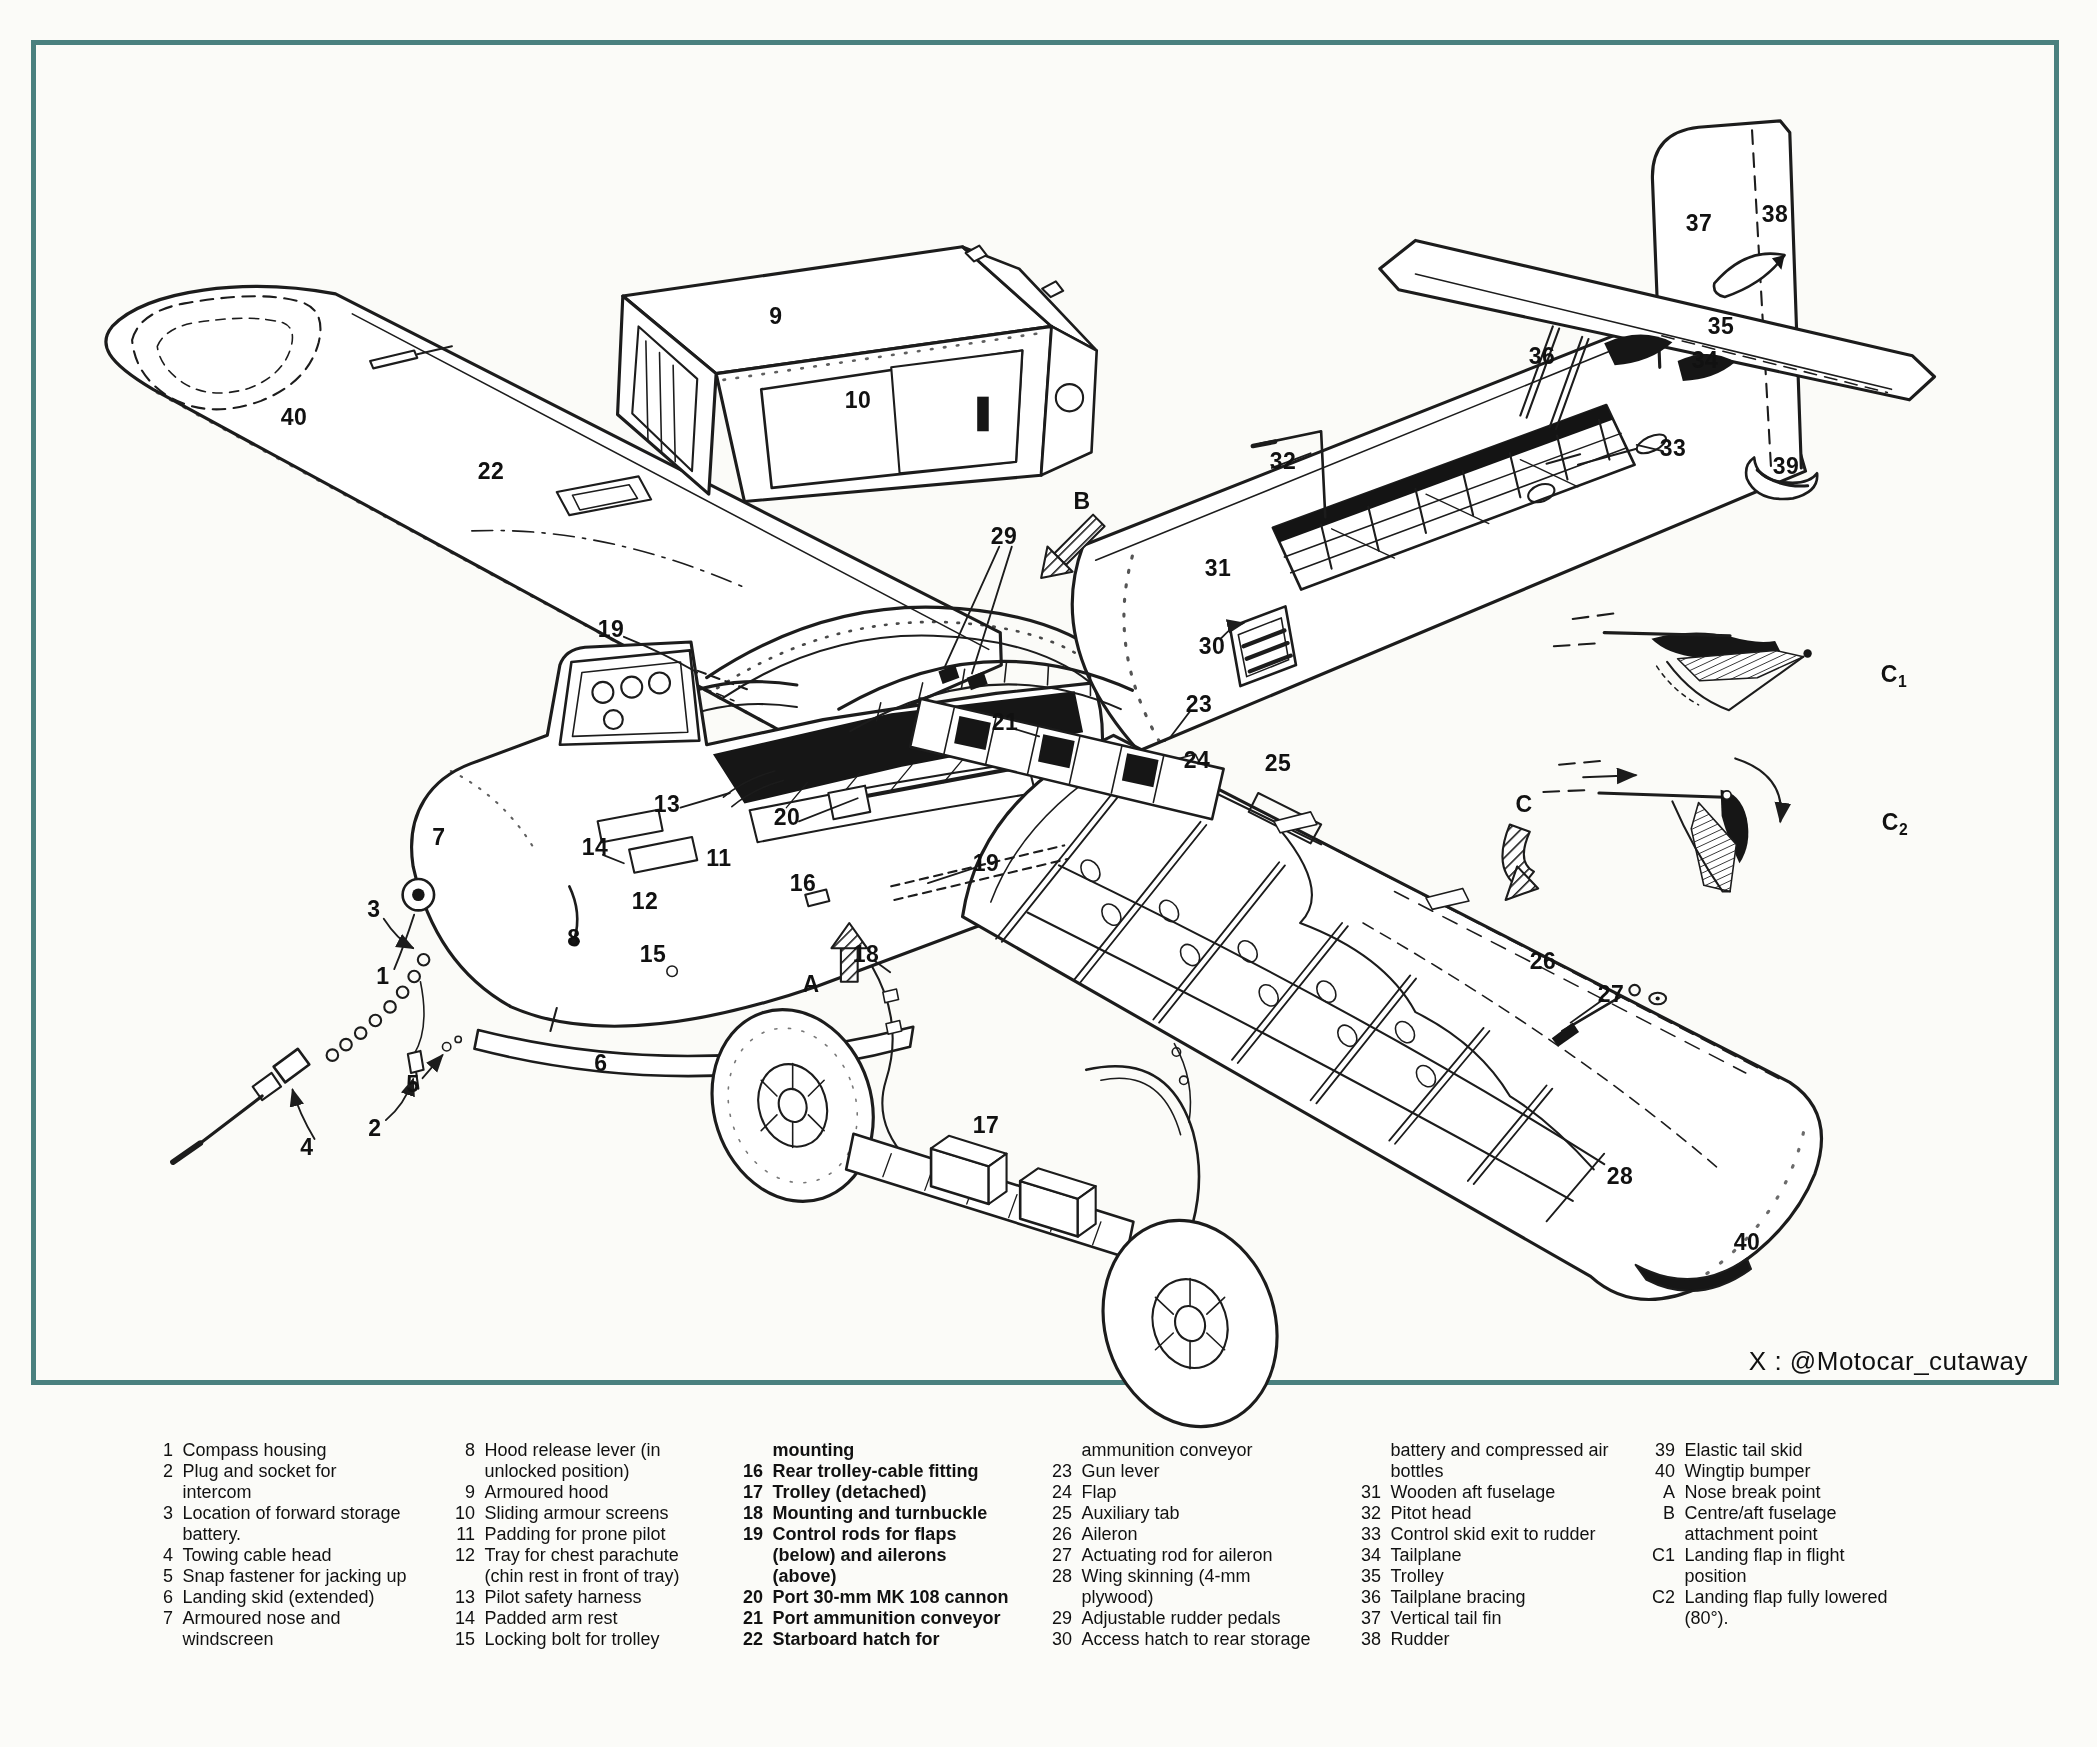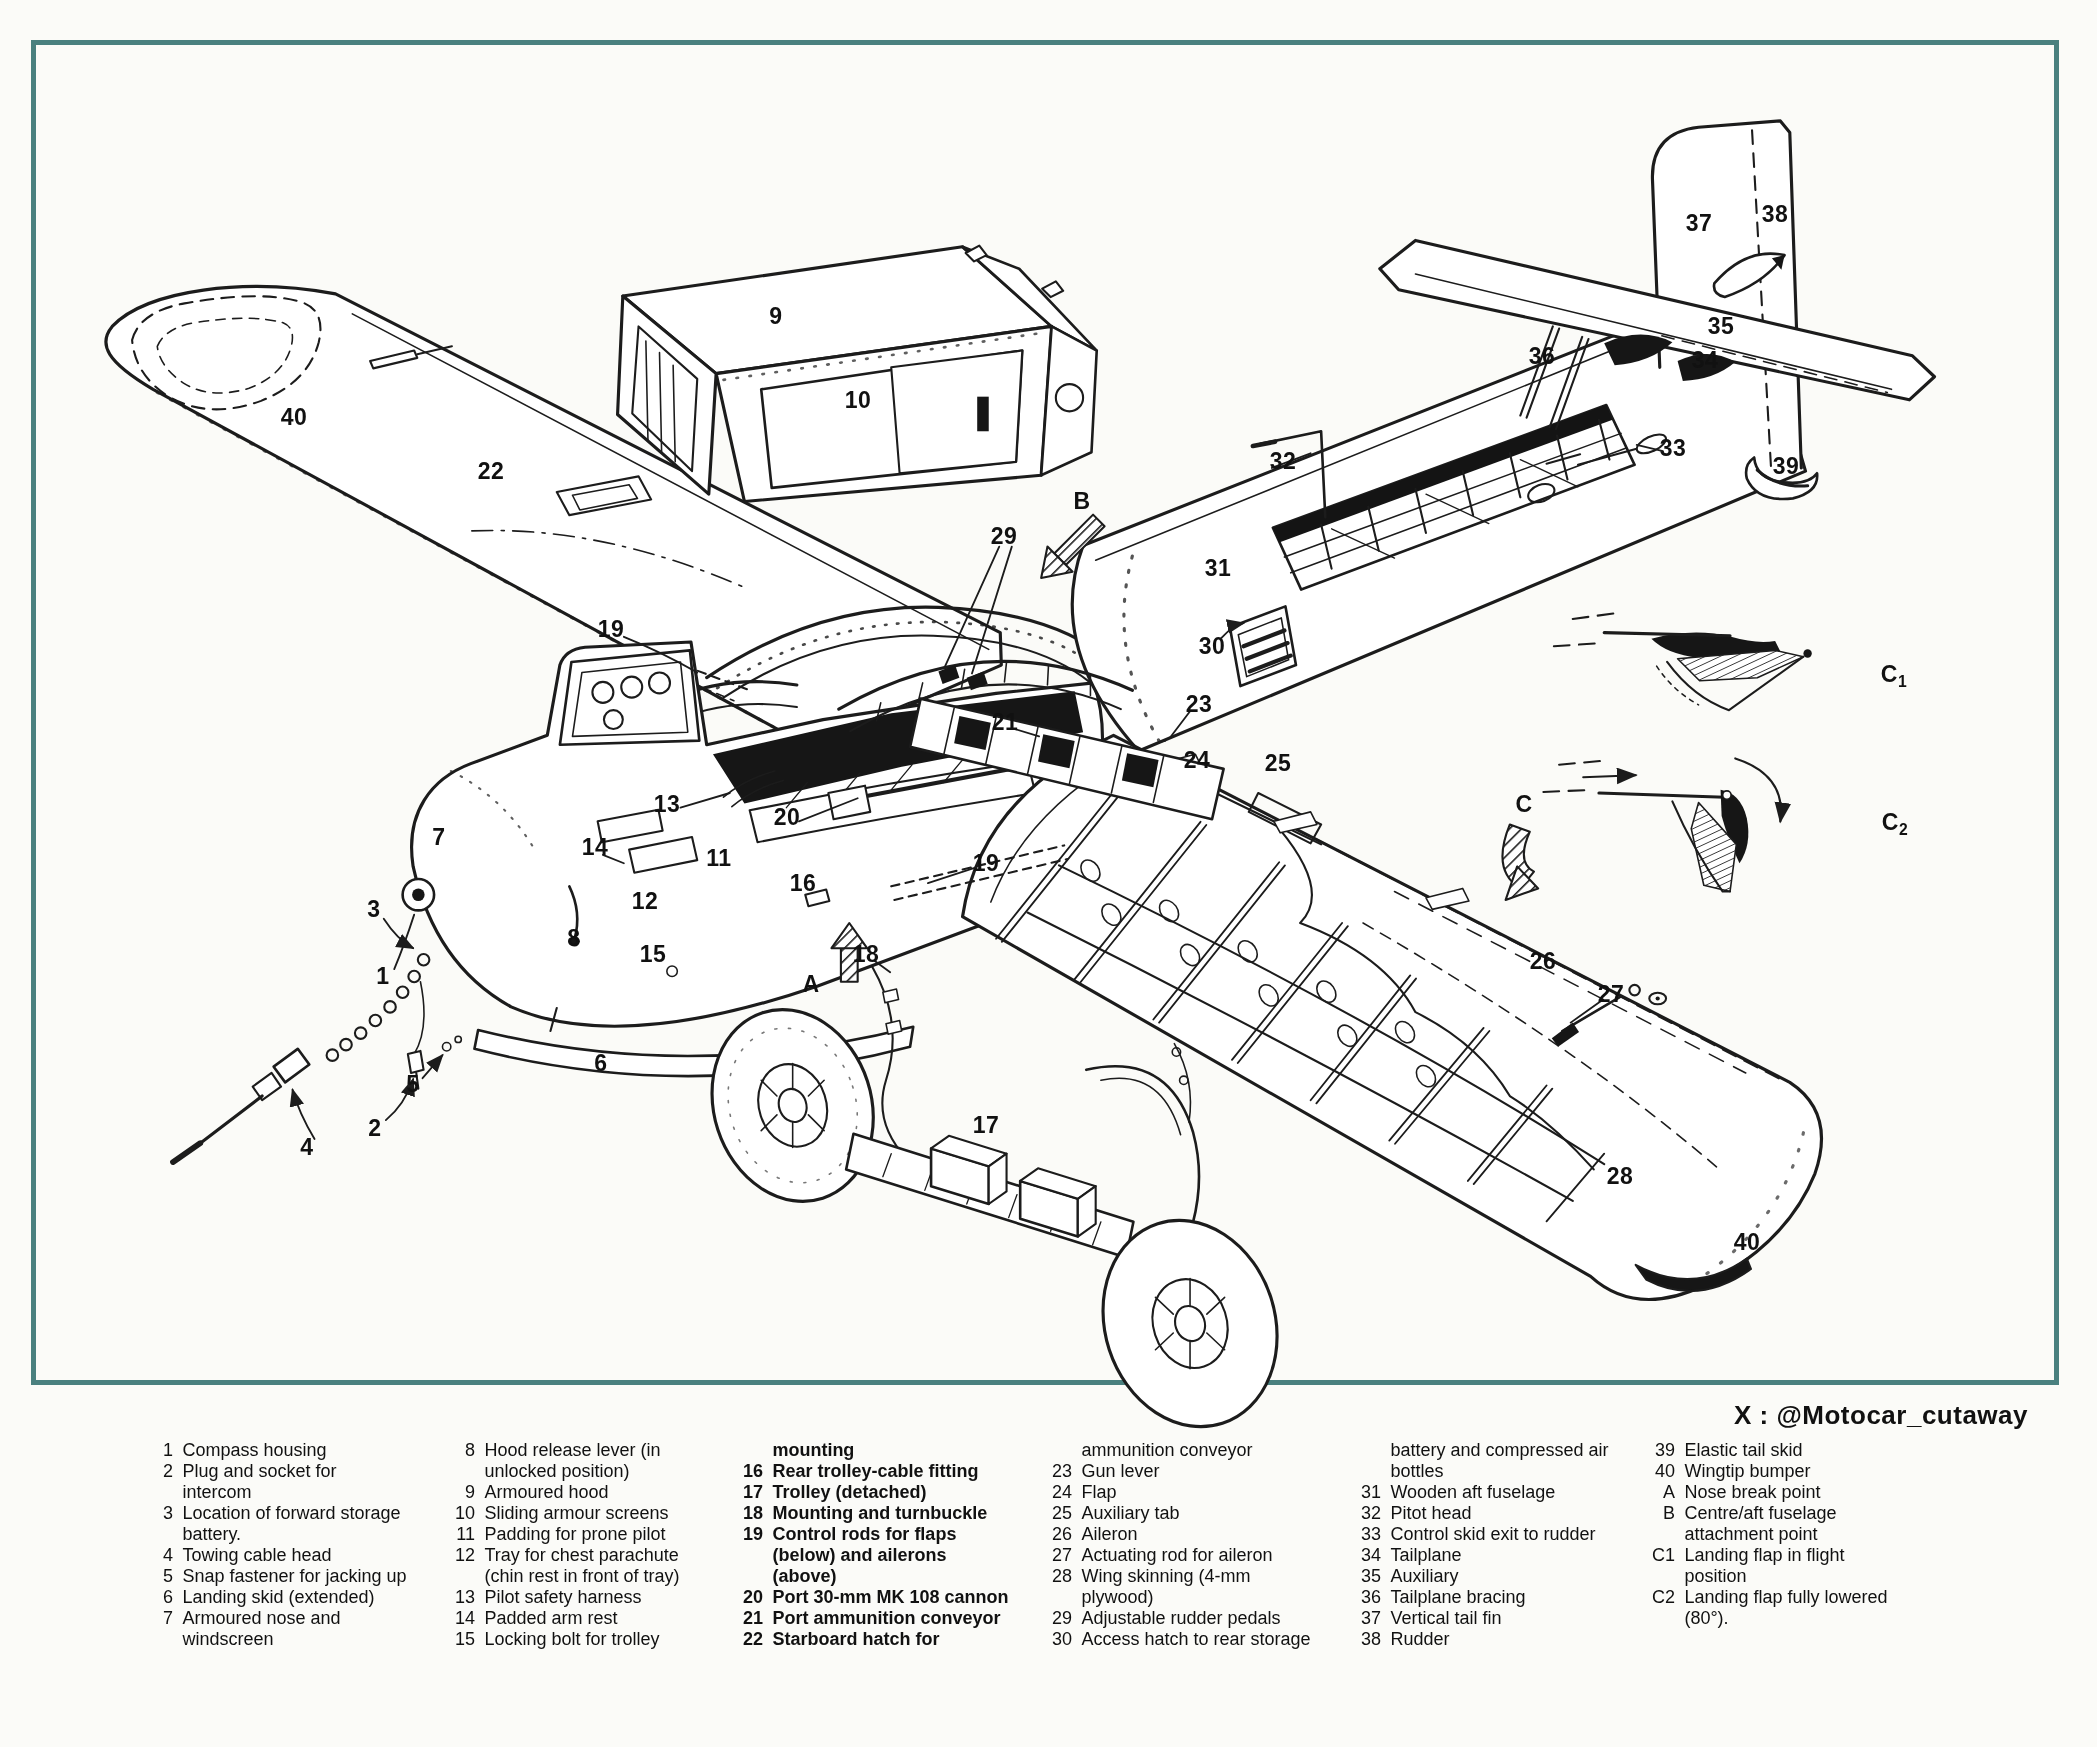--- a/index.html
+++ b/index.html
@@ -12,21 +12,21 @@
     border:5.2px solid #4a807f;background:transparent;
   }
   #art{position:absolute;left:0;top:0;width:2097px;height:1748px;}
   #callouts{position:absolute;left:0;top:0;width:2097px;height:1748px;}
   .co{
     position:absolute;transform:translate(-50%,-50%);
     font-size:23px;font-weight:700;letter-spacing:0.5px;white-space:nowrap;
   }
   .co sub{font-size:15.7px;vertical-align:-5.2px;font-weight:700;}
   #watermark{
-    position:absolute;right:69px;top:1400px;font-size:26px;font-weight:700;
+    position:absolute;right:69px;top:1346px;font-size:26px;font-weight:400;
     letter-spacing:0.5px;
   }
   #legend{position:absolute;left:0;top:1440px;width:2097px;}
   .lcol{position:absolute;top:0;}
   .lrow{display:flex;line-height:21px;font-size:18px;}
   .lnum{width:40px;text-align:right;flex:0 0 40px;}
   .ltxt{margin-left:9.4px;white-space:nowrap;}
 </style>
 </head>
 <body>
@@ -550,21 +550,21 @@
       <div class="lrow">
         <span class="lnum">33</span>
         <span class="ltxt">Control skid exit to rudder</span>
       </div>
       <div class="lrow">
         <span class="lnum">34</span>
         <span class="ltxt">Tailplane</span>
       </div>
       <div class="lrow">
         <span class="lnum">35</span>
-        <span class="ltxt">Auxiliary</span>
+        <span class="ltxt">Trolley</span>
       </div>
       <div class="lrow">
         <span class="lnum">36</span>
         <span class="ltxt">Tailplane bracing</span>
       </div>
       <div class="lrow">
         <span class="lnum">37</span>
         <span class="ltxt">Vertical tail fin</span>
       </div>
       <div class="lrow">

